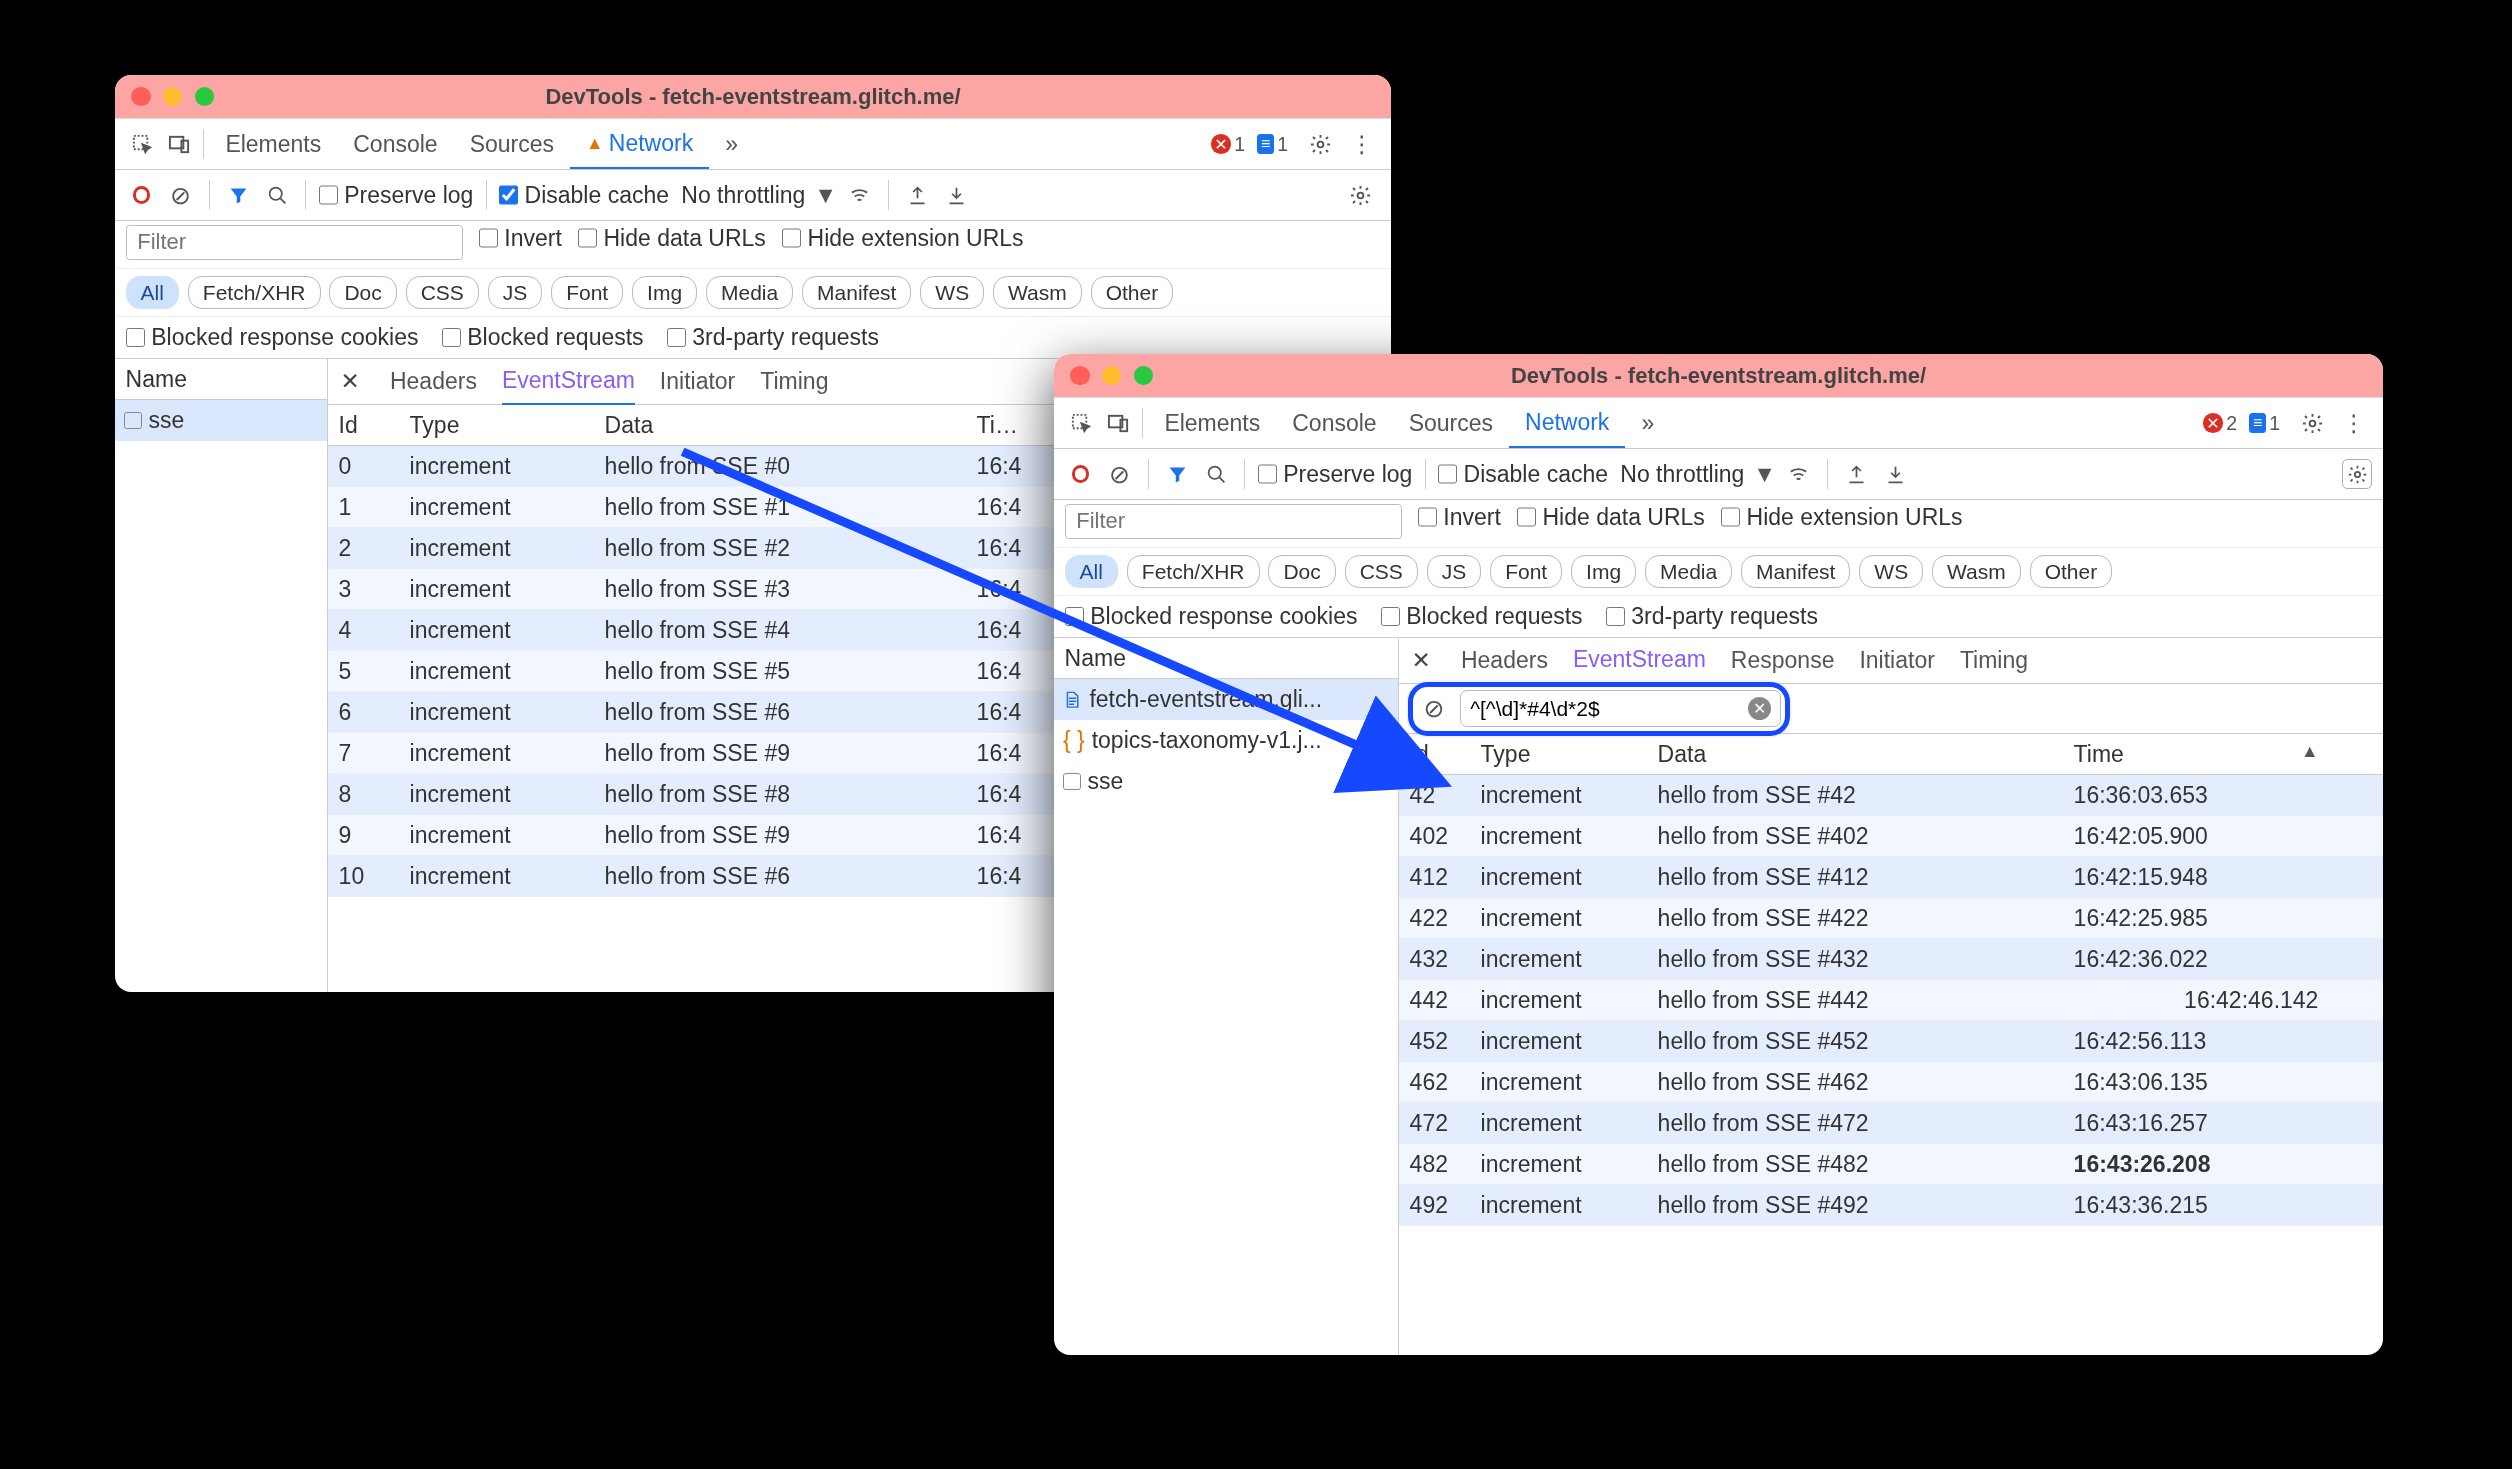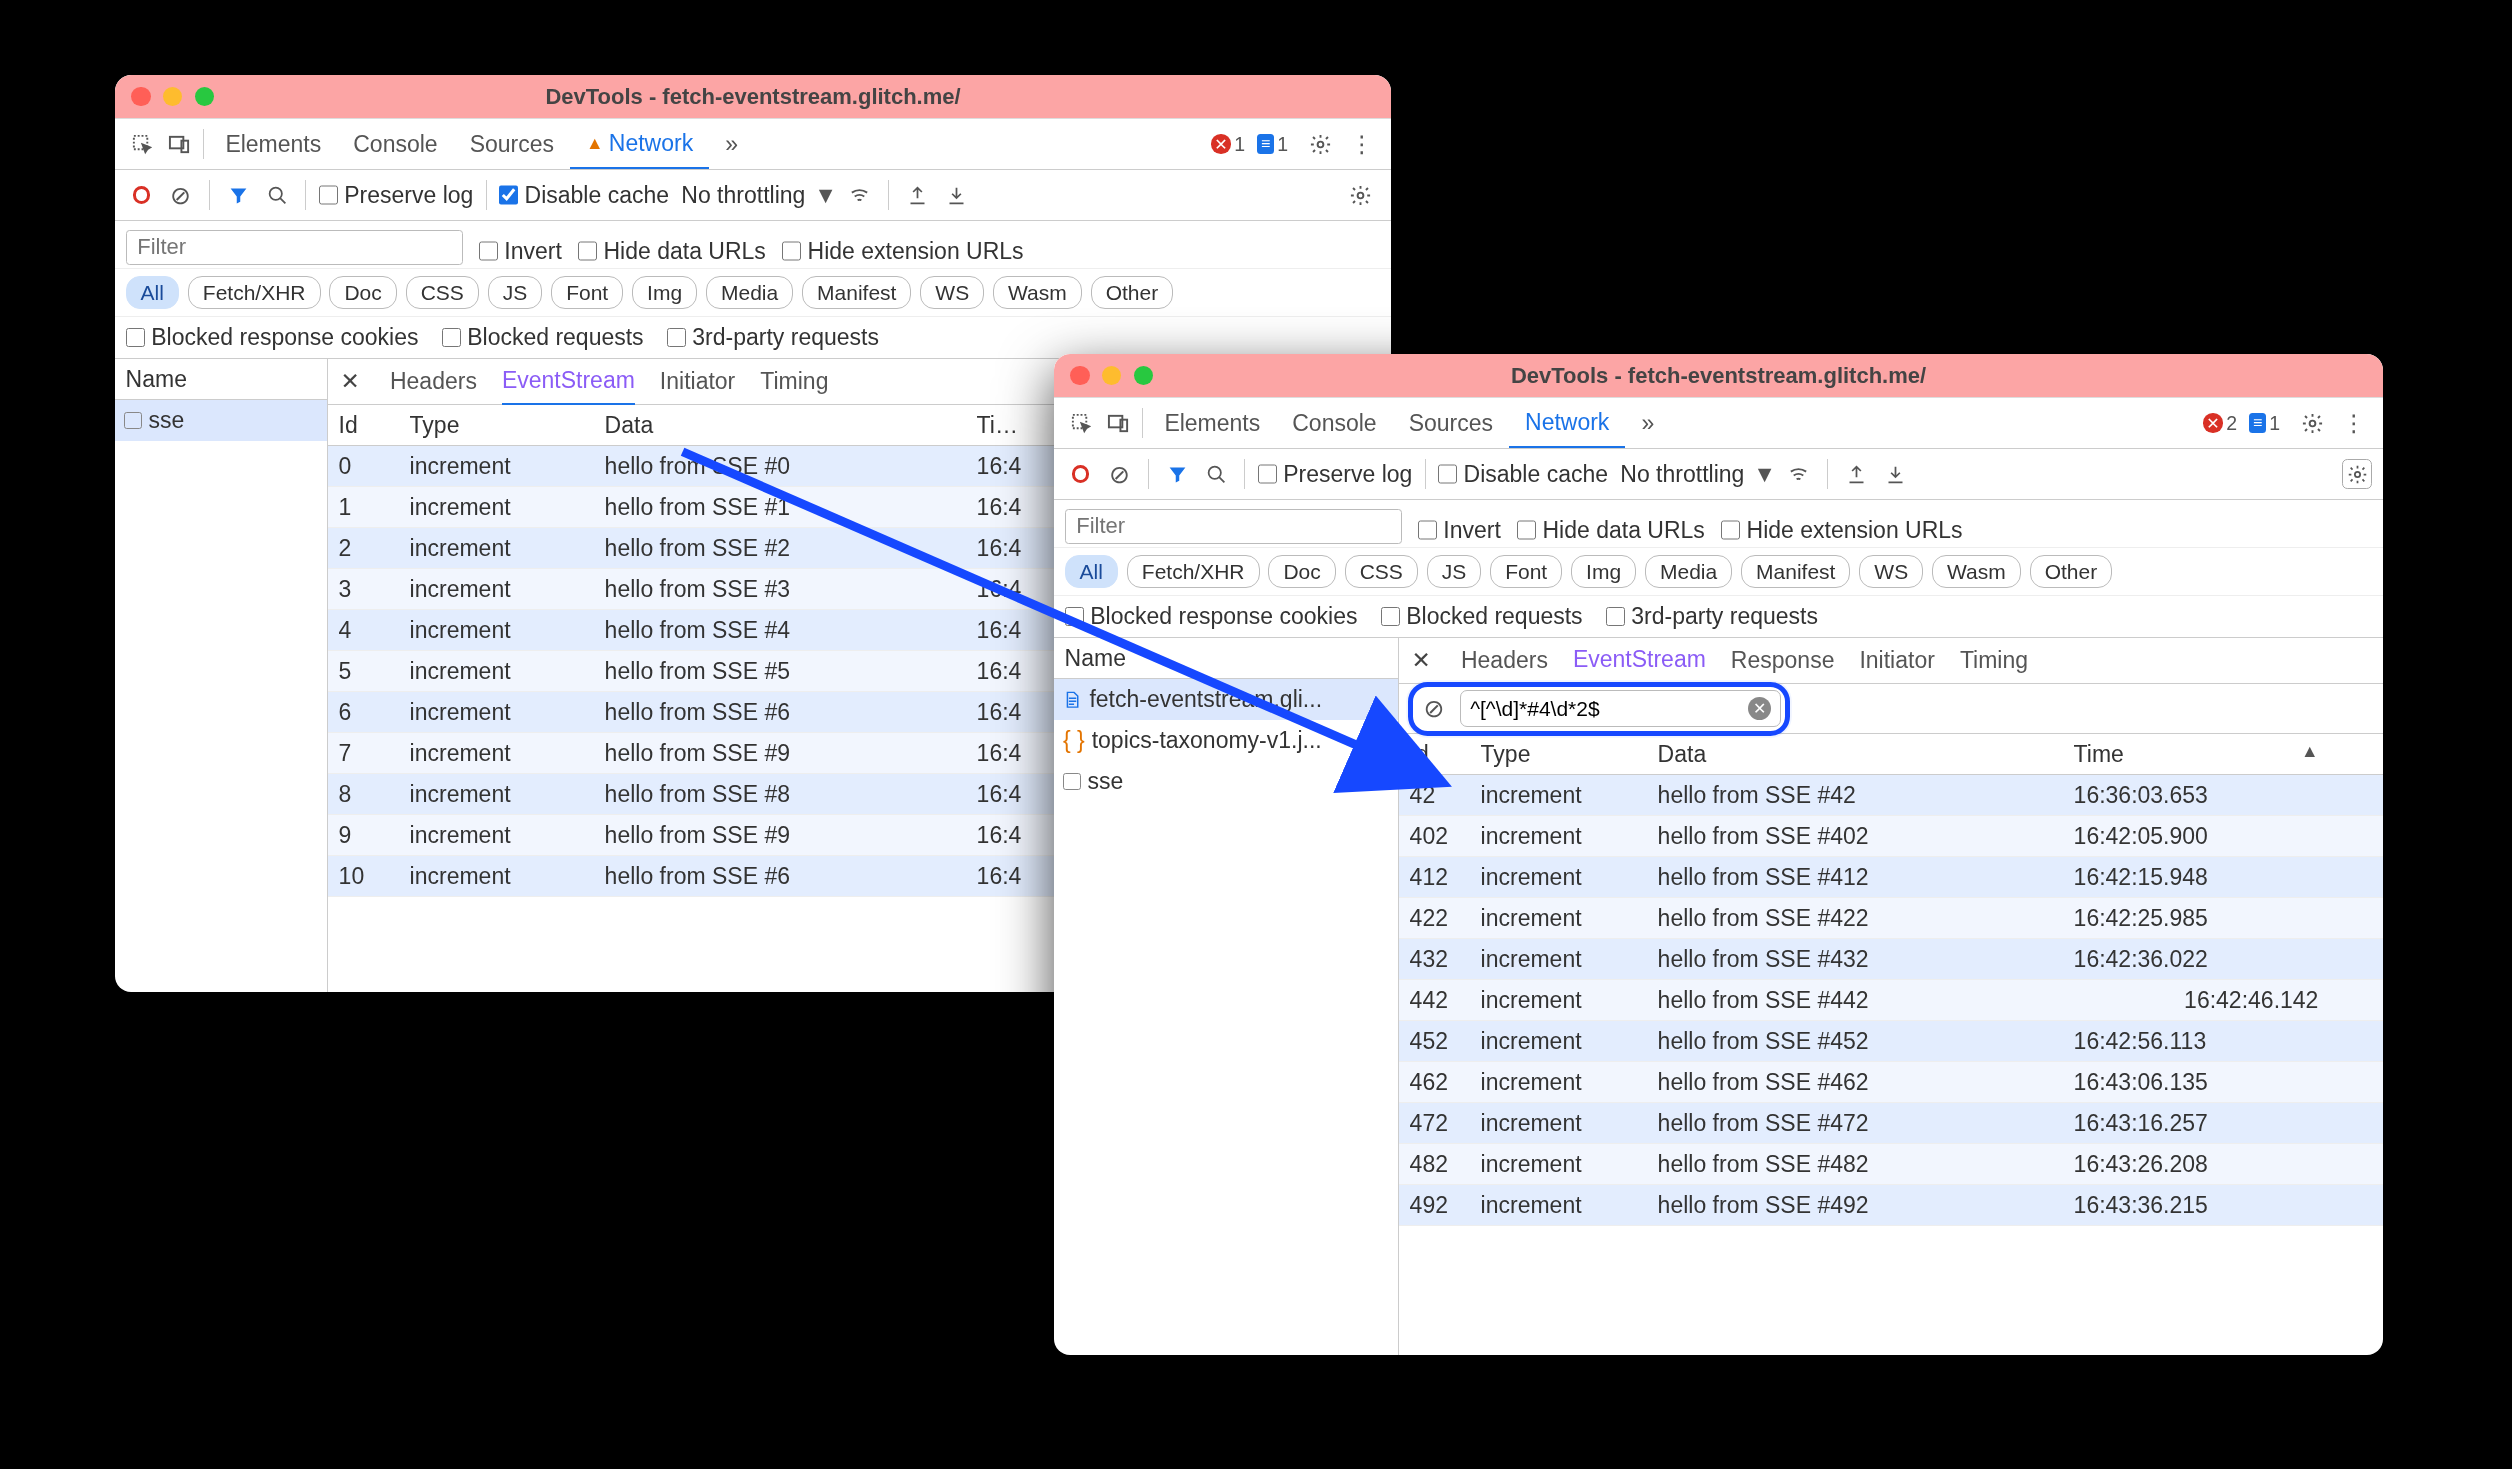--- a/index.html
+++ b/index.html
@@ -83,21 +83,21 @@
   .clear-c { font-size: 25px; }
   .vbar { width:0.9px; height:30px; background:#ccc; margin:0 5.3px;}
   .funnel { color:#1a73e8; }
   .chk { display:flex; align-items:center; gap:6.2px; color:#333; cursor:pointer;}
   .chk input { width:19.5px;height:19.5px; accent-color:#1a73e8;}
   .throttle { margin-left:5.3px; color:#333; }
   .caret { margin-left: 1.8px; color:#555;}
   
   .filterrow {
     min-height: 48px;
-    display:flex; align-items:flex-end;
+    display:flex; align-items:flex-start;
     padding: 3.5px 10.6px; gap: 16px;
     border-bottom:0.9px solid #eee;
     flex-wrap: wrap;
   }
   .filter-input {
     width: 337px; height: 35px; border:0.9px solid #bbb; border-radius:3.5px;
     padding: 0 10.6px; font-size:22px; color:#777;
   }
   
   .chiprow { padding: 7px 10.6px; display:flex; gap:8.9px; border-bottom:0.9px solid #eee; flex-wrap:wrap;}
@@ -649,21 +649,21 @@
           <div class="trow sel">
             <div class="cell" style="width: 71px;">472</div>
             <div class="cell" style="width: 177px;">increment</div>
             <div class="cell" style="width: 416px;">hello from SSE #472</div>
             <div class="cell" style="width: 266px;">16:43:16.257</div>
           </div>
           <div class="trow alt">
             <div class="cell" style="width: 71px;">482</div>
             <div class="cell" style="width: 177px;">increment</div>
             <div class="cell" style="width: 416px;">hello from SSE #482</div>
-            <div class="cell" style="width: 266px;">16:43:26.208</div>
+            <div class="cell" style="width: 266px; font-weight: bold;">16:43:26.208</div>
           </div>
           <div class="trow sel">
             <div class="cell" style="width: 71px;">492</div>
             <div class="cell" style="width: 177px;">increment</div>
             <div class="cell" style="width: 416px;">hello from SSE #492</div>
             <div class="cell" style="width: 266px;">16:43:36.215</div>
           </div>
         </div>
     </div>
   </div>

